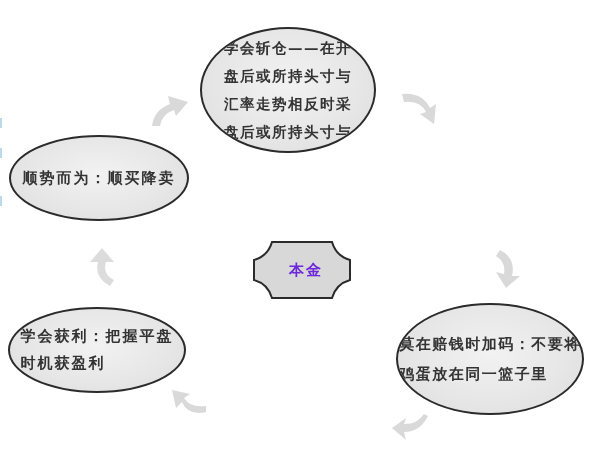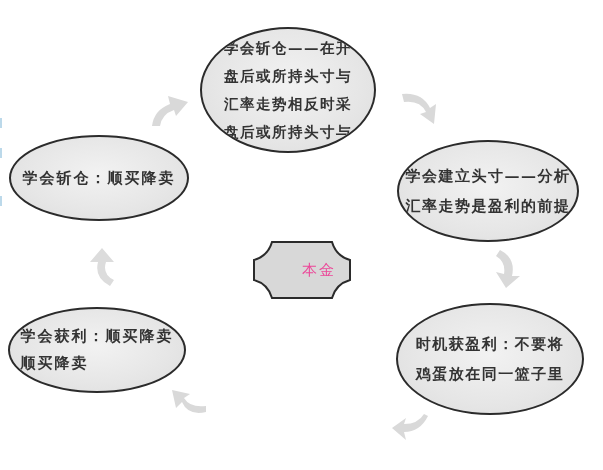--- a/index.html
+++ b/index.html
@@ -54,25 +54,25 @@
     #node-br .node-text { line-height: 30px; letter-spacing: 1.5px; }
 
     .center-shape {
       position: absolute;
       left: 252px; top: 240px;
       width: 100px; height: 60px;
     }
     .center-shape svg { position: absolute; left: 0; top: 0; }
     .center-label {
       position: absolute;
-      left: 17px; top: 0; width: 100px; height: 60px;
+      left: 4px; top: 0; width: 100px; height: 60px;
       display: flex; align-items: center; justify-content: center;
       font-size: 15px;
-      font-weight: normal;
-      color: #ec4899;
+      font-weight: bold;
+      color: #6d28d9;
       letter-spacing: 2px;
     }
 
     .arrow {
       position: absolute;
     }
     .arrow svg { display: block; }
 
     .edge-mark {
       position: absolute;
@@ -95,45 +95,39 @@
 
   <div class="node" id="node-top">
     <div class="node-text">
       <span class="line">学会斩仓——在开</span>
       <span class="line">盘后或所持头寸与</span>
       <span class="line">汇率走势相反时采</span>
       <span class="line">盘后或所持头寸与</span>
     </div>
   </div>
 
-  <div class="node" id="node-right">
-    <div class="node-text">
-      <span class="line">学会建立头寸——分析</span>
-      <span class="line">汇率走势是盈利的前提</span>
-    </div>
-  </div>
 
   <div class="node" id="node-br">
     <div class="node-text">
-      <span class="line">时机获盈利：不要将</span>
+      <span class="line">莫在赔钱时加码：不要将</span>
       <span class="line">鸡蛋放在同一篮子里</span>
     </div>
   </div>
 
 
   <div class="node" id="node-lb">
     <div class="node-text">
-      <span class="line">学会获利：顺买降卖</span>
-      <span class="line">顺买降卖</span>
+      <span class="line">学会获利：把握平盘</span>
+      <span class="line">时机获盈利</span>
     </div>
   </div>
 
   <div class="node" id="node-lt">
     <div class="node-text">
-      <span class="line">学会斩仓：顺买降卖</span>
+      <span class="line">顺势而为：顺买降卖</span>
     </div>
   </div>
 
   <div class="center-shape">
     <svg width="100" height="60" viewBox="0 0 100 60">
       <path d="M20 2 L80 2 Q84 16 98 20 L98 40 Q84 44 80 58 L20 58 Q16 44 2 40 L2 20 Q16 16 20 2 Z" fill="#d8d8d8" stroke="#2b2b2b" stroke-width="2"></path>
     </svg>
     <div class="center-label">本金</div>
   </div>
 

